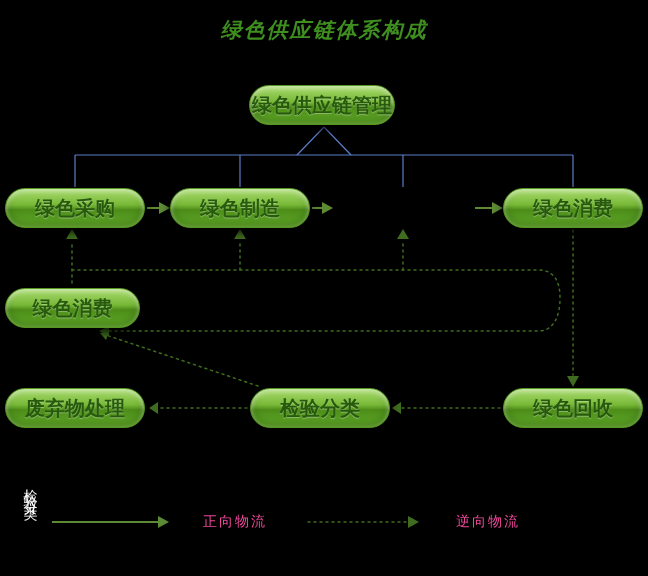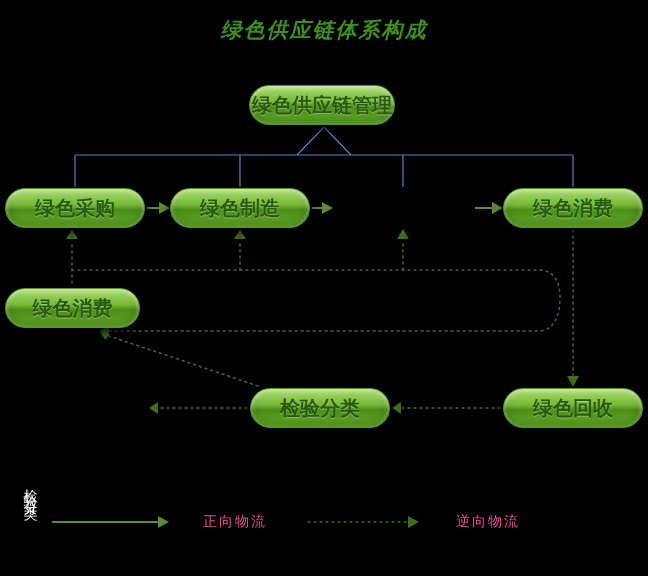--- a/index.html
+++ b/index.html
@@ -96,20 +96,21 @@
   </svg>
 
   <div class="node" style="left:249px;top:85px;width:146px;">绿色供应链管理</div>
 
   <div class="node" style="left:170px;top:188px;width:140px;">绿色制造</div>
   <div class="node" style="left:5px;top:188px;width:140px;">绿色采购</div>
   <div class="node" style="left:503px;top:188px;width:140px;">绿色消费</div>
 
   <div class="node" style="left:5px;top:288px;width:135px;">绿色消费</div>
 
+  <div class="node" style="left:5px;top:388px;width:140px;">废弃物处理</div>
   <div class="node" style="left:250px;top:388px;width:140px;">检验分类</div>
   <div class="node" style="left:503px;top:388px;width:140px;">绿色回收</div>
 
   <div id="legend-side">检验分类</div>
   <div id="legend-forward-label" class="legend-label">正向物流</div>
   <div id="legend-reverse-label" class="legend-label">逆向物流</div>
 
 </div>
 
 </body></html>

